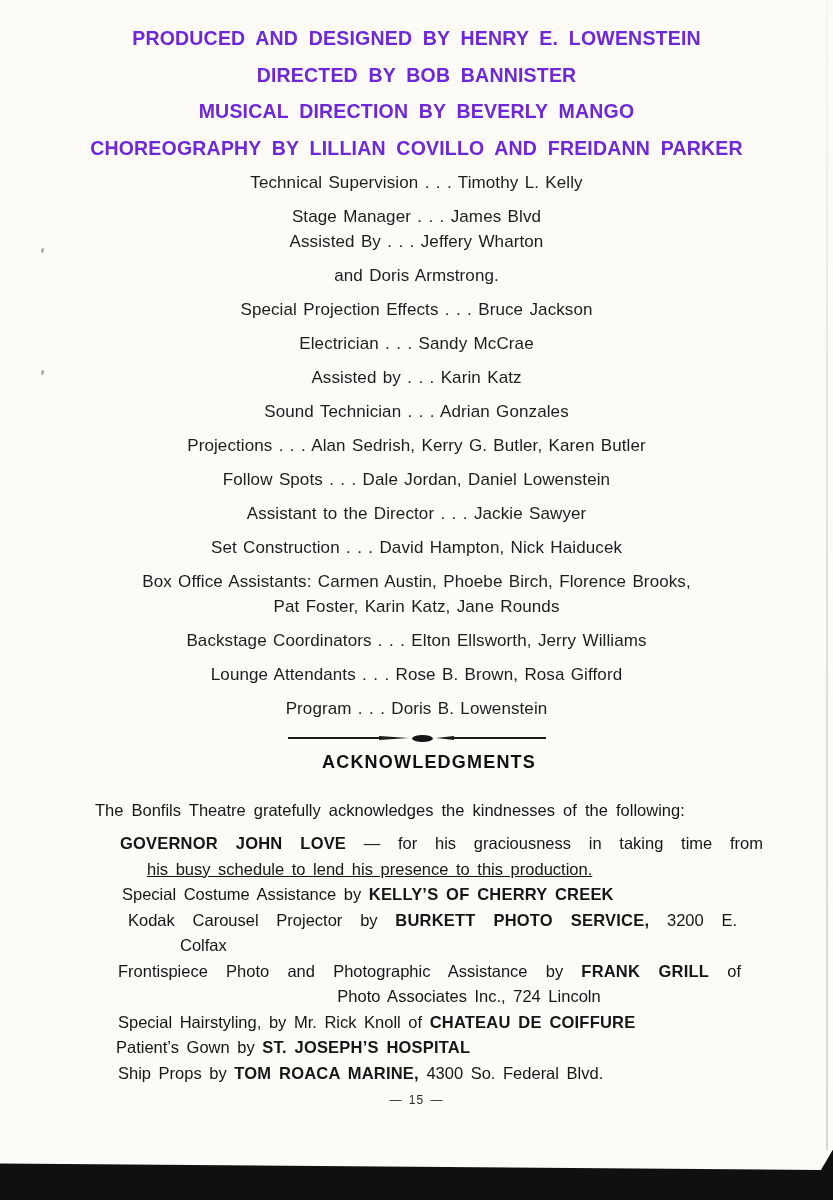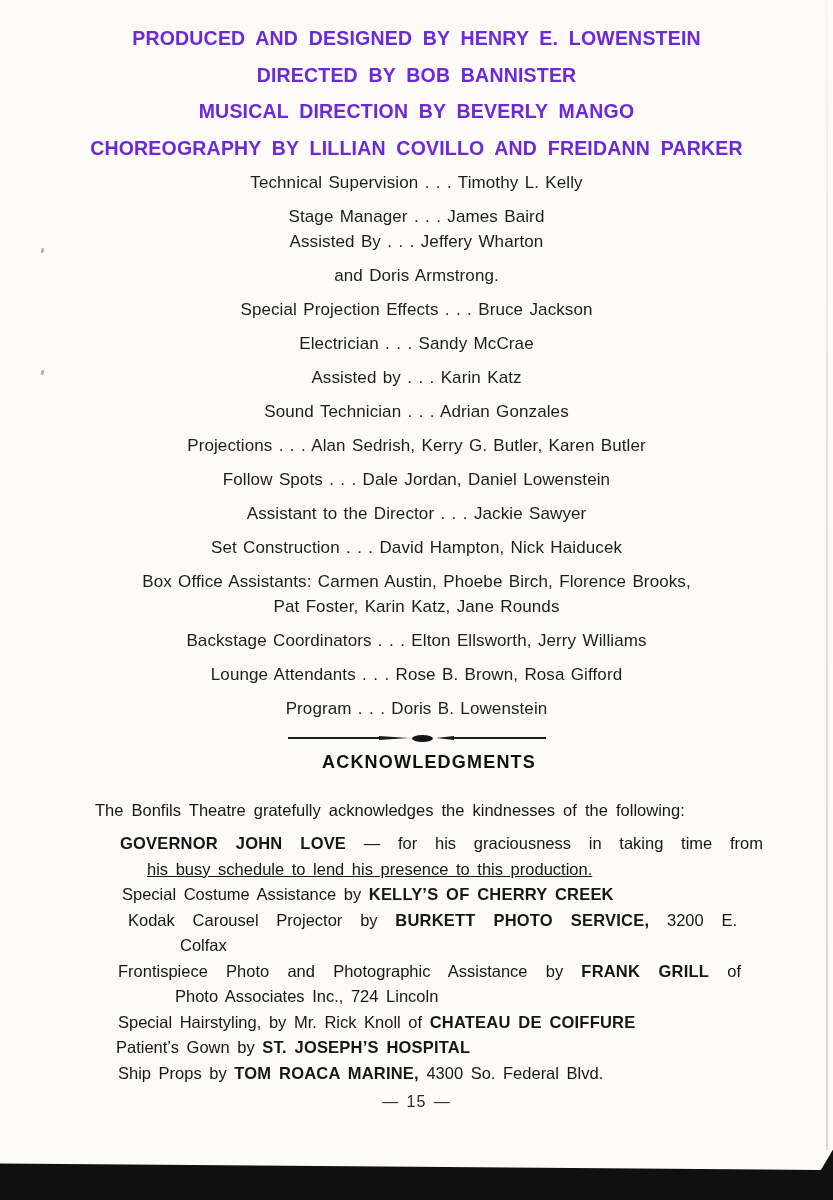--- a/index.html
+++ b/index.html
@@ -116,29 +116,29 @@
     word-spacing: 3px;
   }
   .ack-line .b { font-weight: bold; letter-spacing: 0.2px; }
   .just { text-align: justify; text-align-last: justify; }
   .ml21 { margin-left: 21px; }
   .ml23 { margin-left: 23px; }
   .ml25 { margin-left: 25px; }
   .ml27 { margin-left: 27px; }
   .ml33 { margin-left: 33px; }
   .ml52 { margin-left: 52px; text-decoration: underline; }
-  .ml80 { margin-left: 80px; }
+  .ml80 { margin-left: 80px; text-align: center; }
   .ml85 { margin-left: 85px; }
   .mr22 { margin-right: 22px; }
   .mr26 { margin-right: 26px; }
 
   .page-num {
     text-align: center;
     margin-top: 7px;
-    font-size: 16px;
+    font-size: 12px;
     letter-spacing: 1px;
     word-spacing: 2px;
     color: #2a2a2a;
   }
 </style>
 </head>
 <body>
 
 <div class="paper">
   <div class="content">
@@ -148,21 +148,21 @@
       <div class="prod-heading">DIRECTED BY BOB BANNISTER</div>
       <div class="prod-heading">MUSICAL DIRECTION BY BEVERLY MANGO</div>
       <div class="prod-heading">CHOREOGRAPHY BY LILLIAN COVILLO AND FREIDANN PARKER</div>
     </header>
 
     <section class="credits">
       <div class="credit-item">
         <div class="credit-line">Technical Supervision . . . Timothy L. Kelly</div>
       </div>
       <div class="credit-item">
-        <div class="credit-line">Stage Manager . . . James Baird</div>
+        <div class="credit-line">Stage Manager . . . James Blvd</div>
         <div class="credit-line">Assisted By . . . Jeffery Wharton</div>
       </div>
       <div class="credit-item">
         <div class="credit-line">and Doris Armstrong.</div>
       </div>
       <div class="credit-item">
         <div class="credit-line">Special Projection Effects . . . Bruce Jackson</div>
       </div>
       <div class="credit-item">
         <div class="credit-line">Electrician . . . Sandy McCrae</div>

